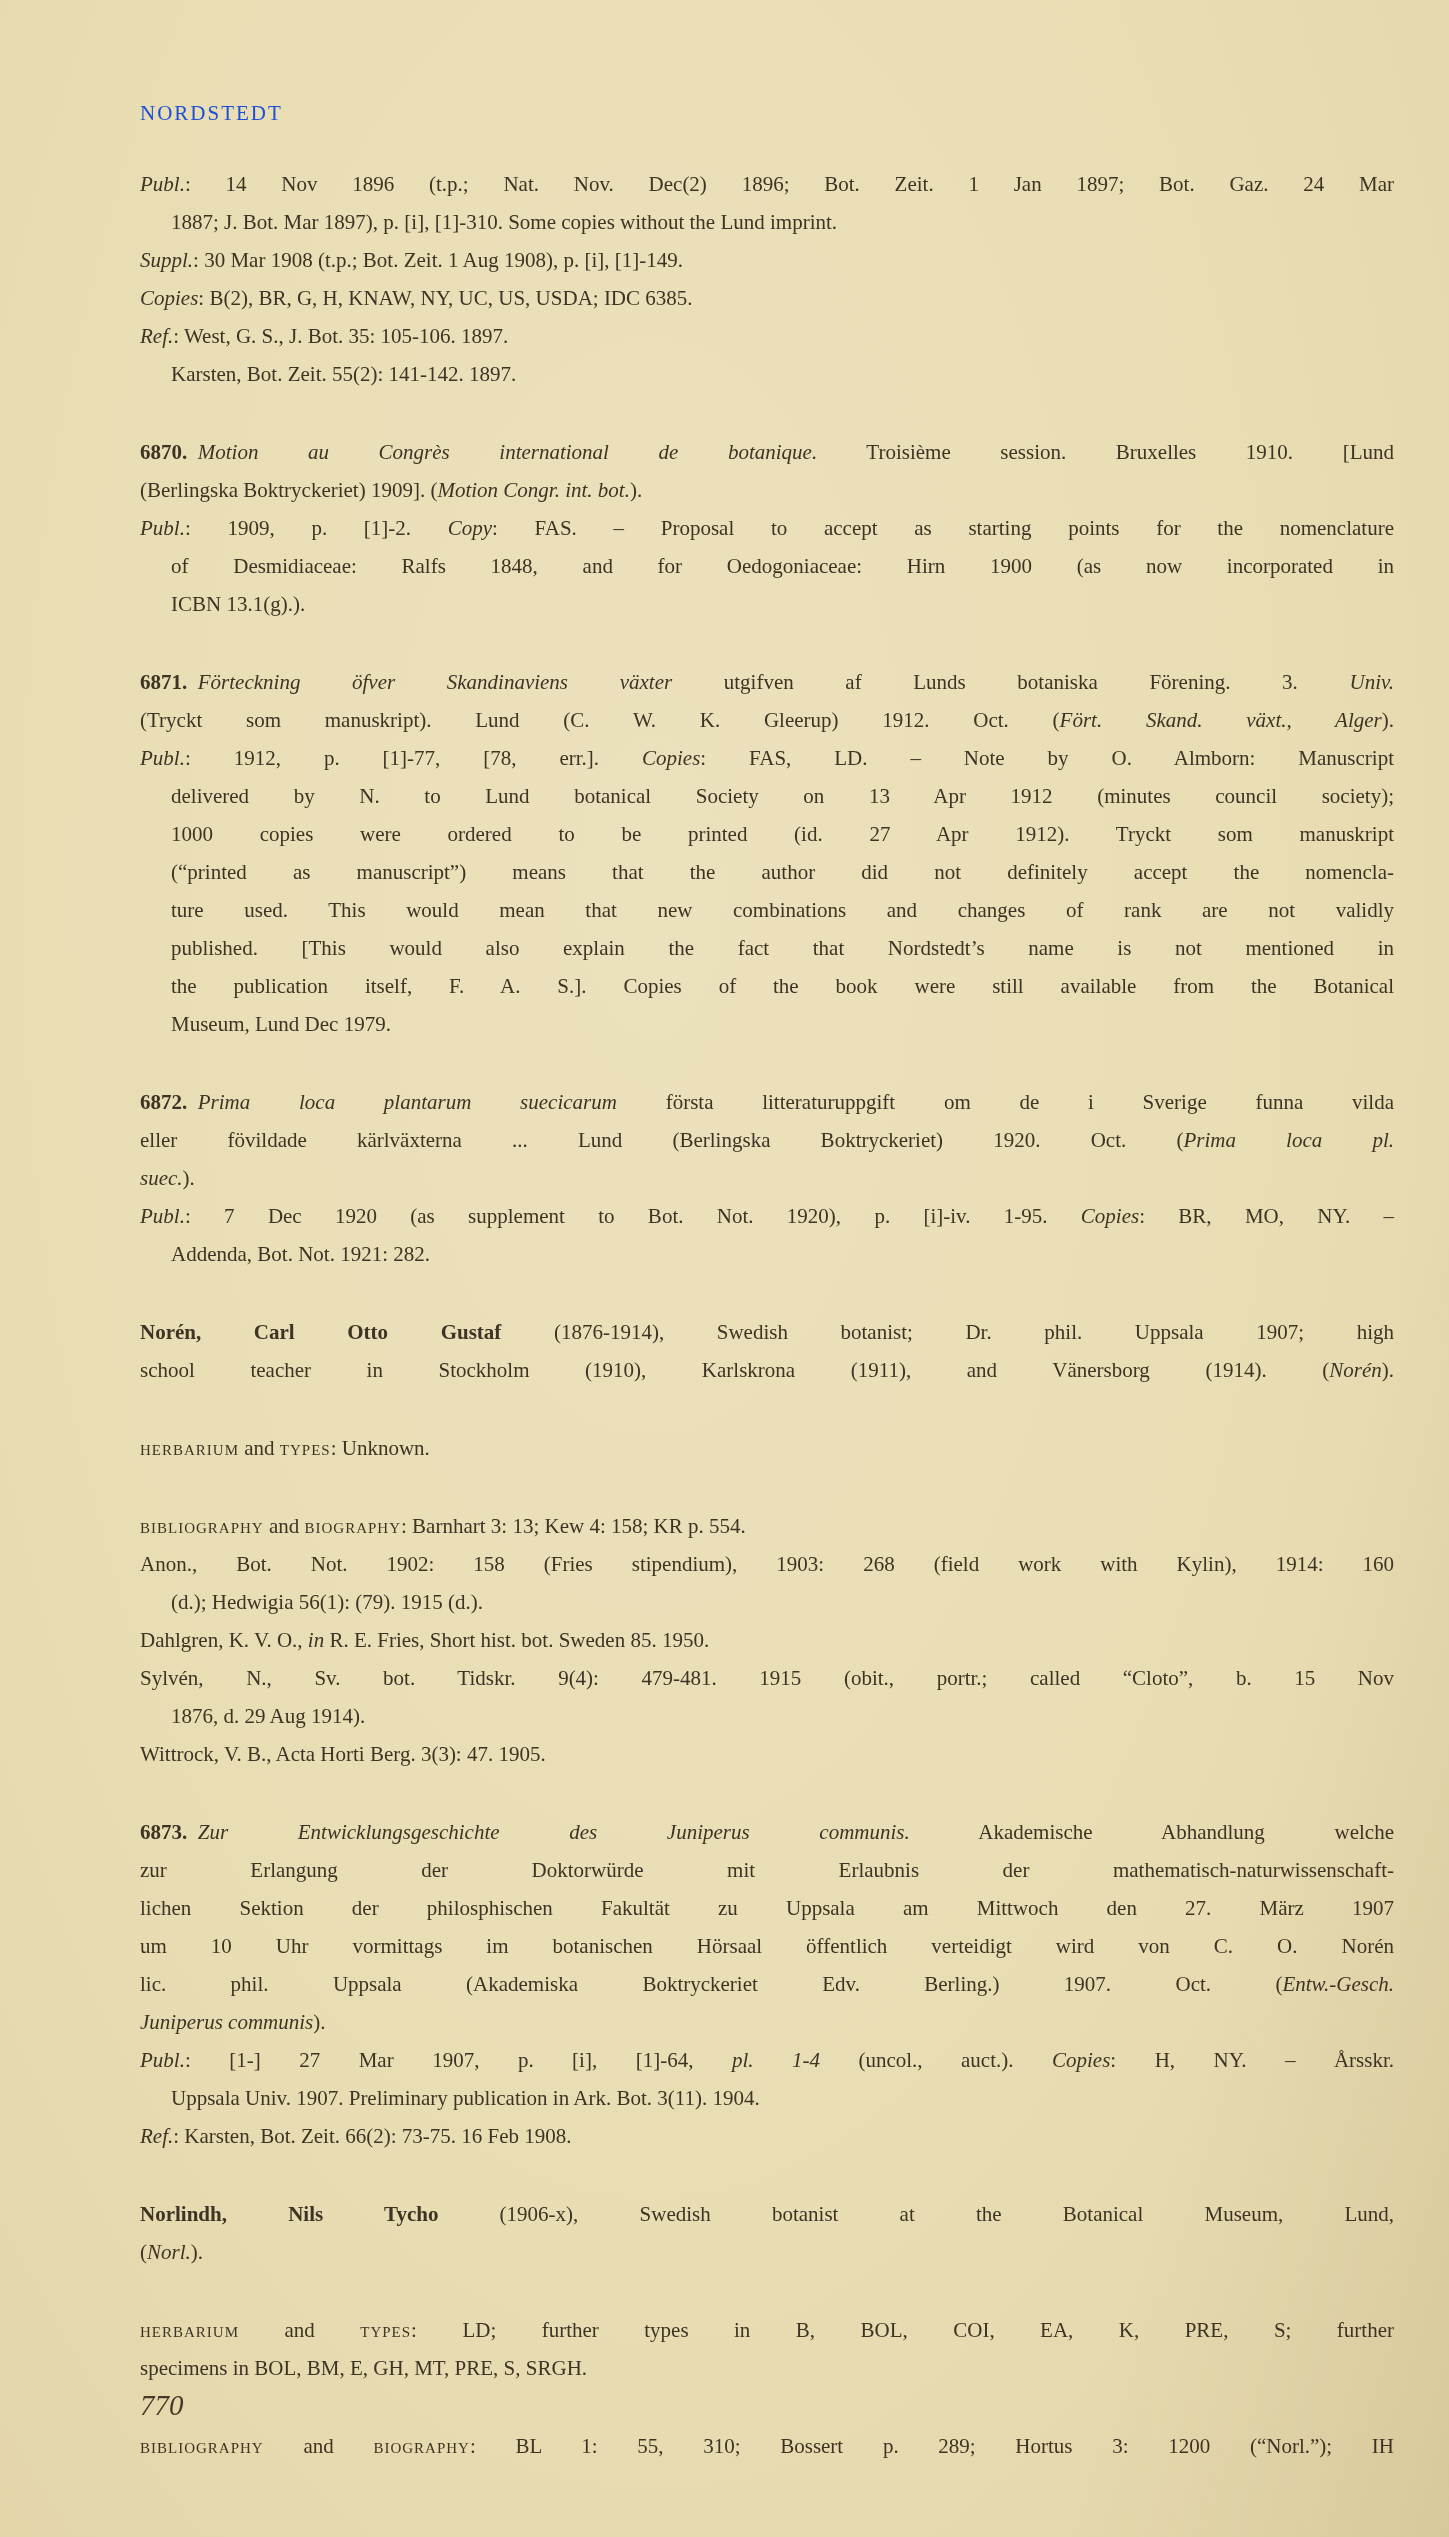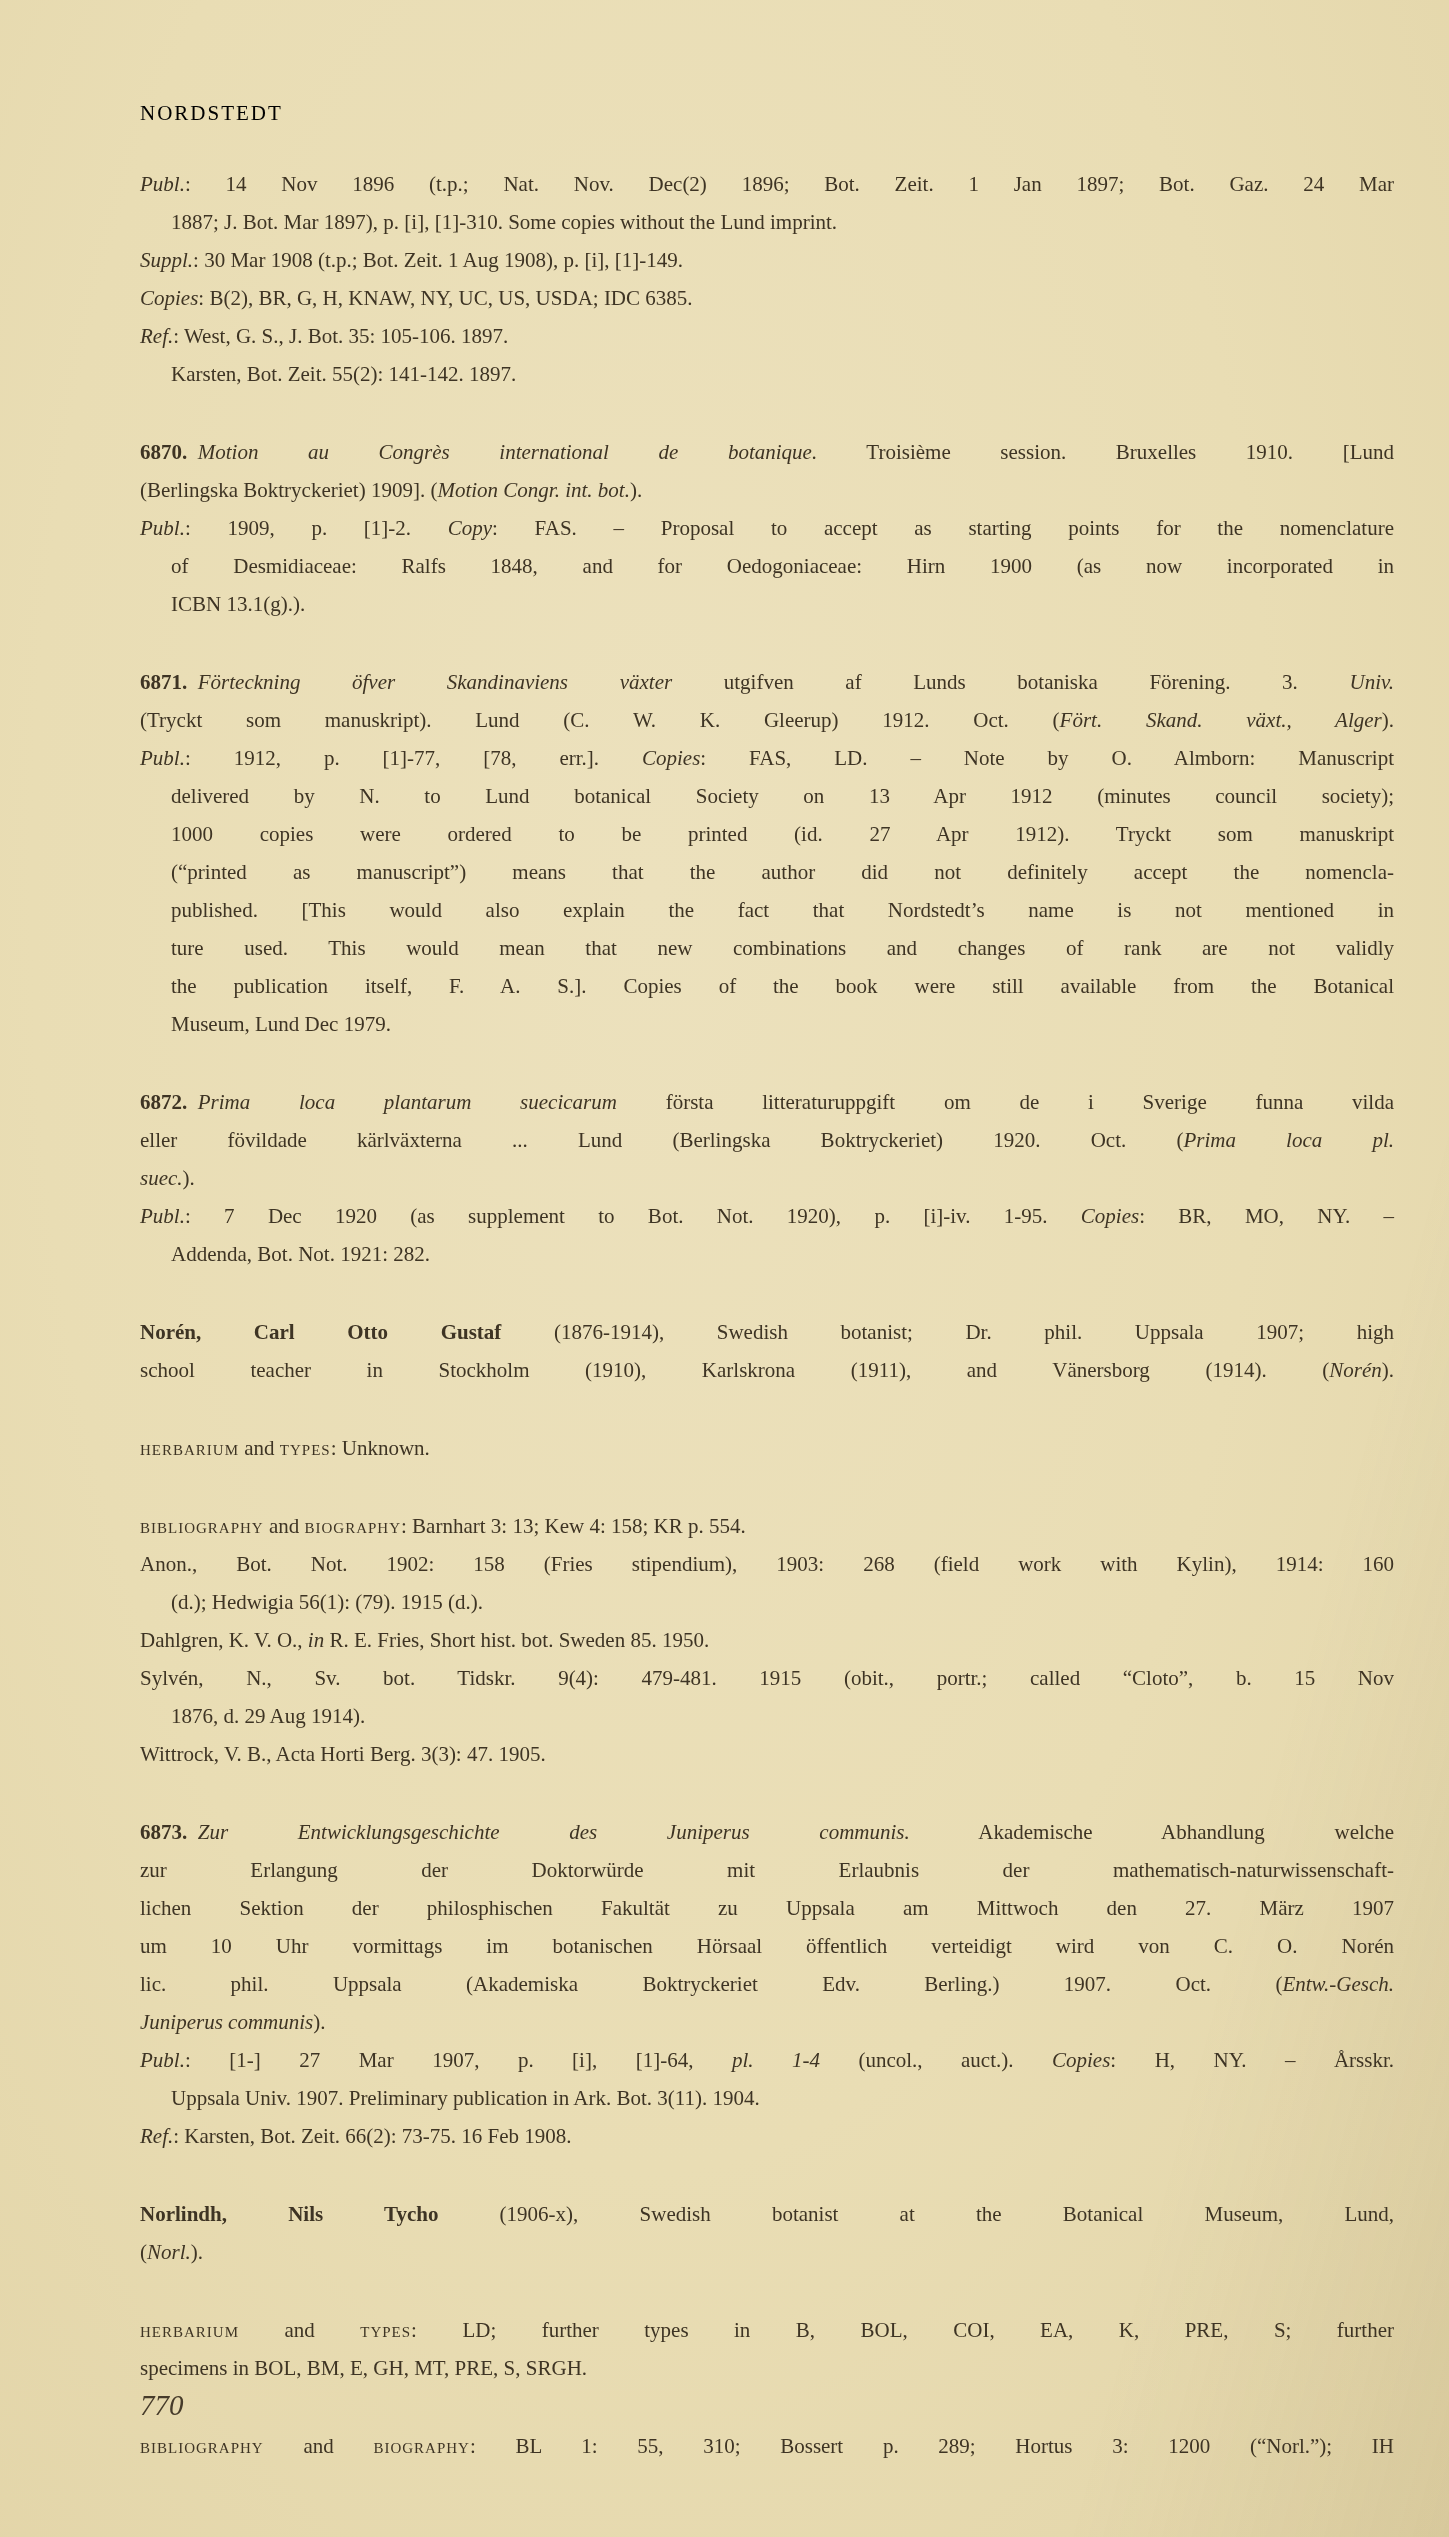--- a/index.html
+++ b/index.html
@@ -19,21 +19,21 @@
   }
   .page {
     position: absolute;
     left: 140px;
     top: 102px;
     width: 1254px;
   }
   .running-header {
     font-size: 21px;
     letter-spacing: 2px;
-    color: #000000;
+    color: #1d4ed8;
     line-height: 23px;
     margin-bottom: 40px;
   }
   .block + .block {
     margin-top: 40px;
   }
   .line {
     font-size: 21px;
     line-height: 38px;
     text-align: justify;
@@ -82,22 +82,22 @@
         <div class="line j ind"><span class="seg-n">of Desmidiaceae: Ralfs 1848, and for Oedogoniaceae: Hirn 1900 (as now incorporated in</span></div>
         <div class="line ind"><span class="seg-n">ICBN 13.1(g).).</span></div>
       </div>
       <div class="block">
         <div class="line j"><span class="seg-b">6871.</span><span class="seg-i"> Förteckning öfver Skandinaviens växter</span><span class="seg-n"> utgifven af Lunds botaniska Förening. 3. </span><span class="seg-i">Univ.</span></div>
         <div class="line j"><span class="seg-n">(Tryckt som manuskript). Lund (C. W. K. Gleerup) 1912. Oct. (</span><span class="seg-i">Fört. Skand. växt., Alger</span><span class="seg-n">).</span></div>
         <div class="line j"><span class="seg-i">Publ.</span><span class="seg-n">: 1912, p. [1]-77, [78, err.]. </span><span class="seg-i">Copies</span><span class="seg-n">: FAS, LD. – Note by O. Almborn: Manuscript</span></div>
         <div class="line j ind"><span class="seg-n">delivered by N. to Lund botanical Society on 13 Apr 1912 (minutes council society);</span></div>
         <div class="line j ind"><span class="seg-n">1000 copies were ordered to be printed (id. 27 Apr 1912). Tryckt som manuskript</span></div>
         <div class="line j ind"><span class="seg-n">(“printed as manuscript”) means that the author did not definitely accept the nomencla-</span></div>
+        <div class="line j ind"><span class="seg-n">ture used. This would mean that new combinations and changes of rank are not validly</span></div>
         <div class="line j ind"><span class="seg-n">published. [This would also explain the fact that Nordstedt’s name is not mentioned in</span></div>
-        <div class="line j ind"><span class="seg-n">ture used. This would mean that new combinations and changes of rank are not validly</span></div>
         <div class="line j ind"><span class="seg-n">the publication itself, F. A. S.]. Copies of the book were still available from the Botanical</span></div>
         <div class="line ind"><span class="seg-n">Museum, Lund Dec 1979.</span></div>
       </div>
       <div class="block">
         <div class="line j"><span class="seg-b">6872.</span><span class="seg-i"> Prima loca plantarum suecicarum</span><span class="seg-n"> första litteraturuppgift om de i Sverige funna vilda</span></div>
         <div class="line j"><span class="seg-n">eller fövildade kärlväxterna ... Lund (Berlingska Boktryckeriet) 1920. Oct. (</span><span class="seg-i">Prima loca pl.</span></div>
         <div class="line"><span class="seg-i">suec.</span><span class="seg-n">).</span></div>
         <div class="line j"><span class="seg-i">Publ.</span><span class="seg-n">: 7 Dec 1920 (as supplement to Bot. Not. 1920), p. [i]-iv. 1-95. </span><span class="seg-i">Copies</span><span class="seg-n">: BR, MO, NY. –</span></div>
         <div class="line ind"><span class="seg-n">Addenda, Bot. Not. 1921: 282.</span></div>
       </div>

